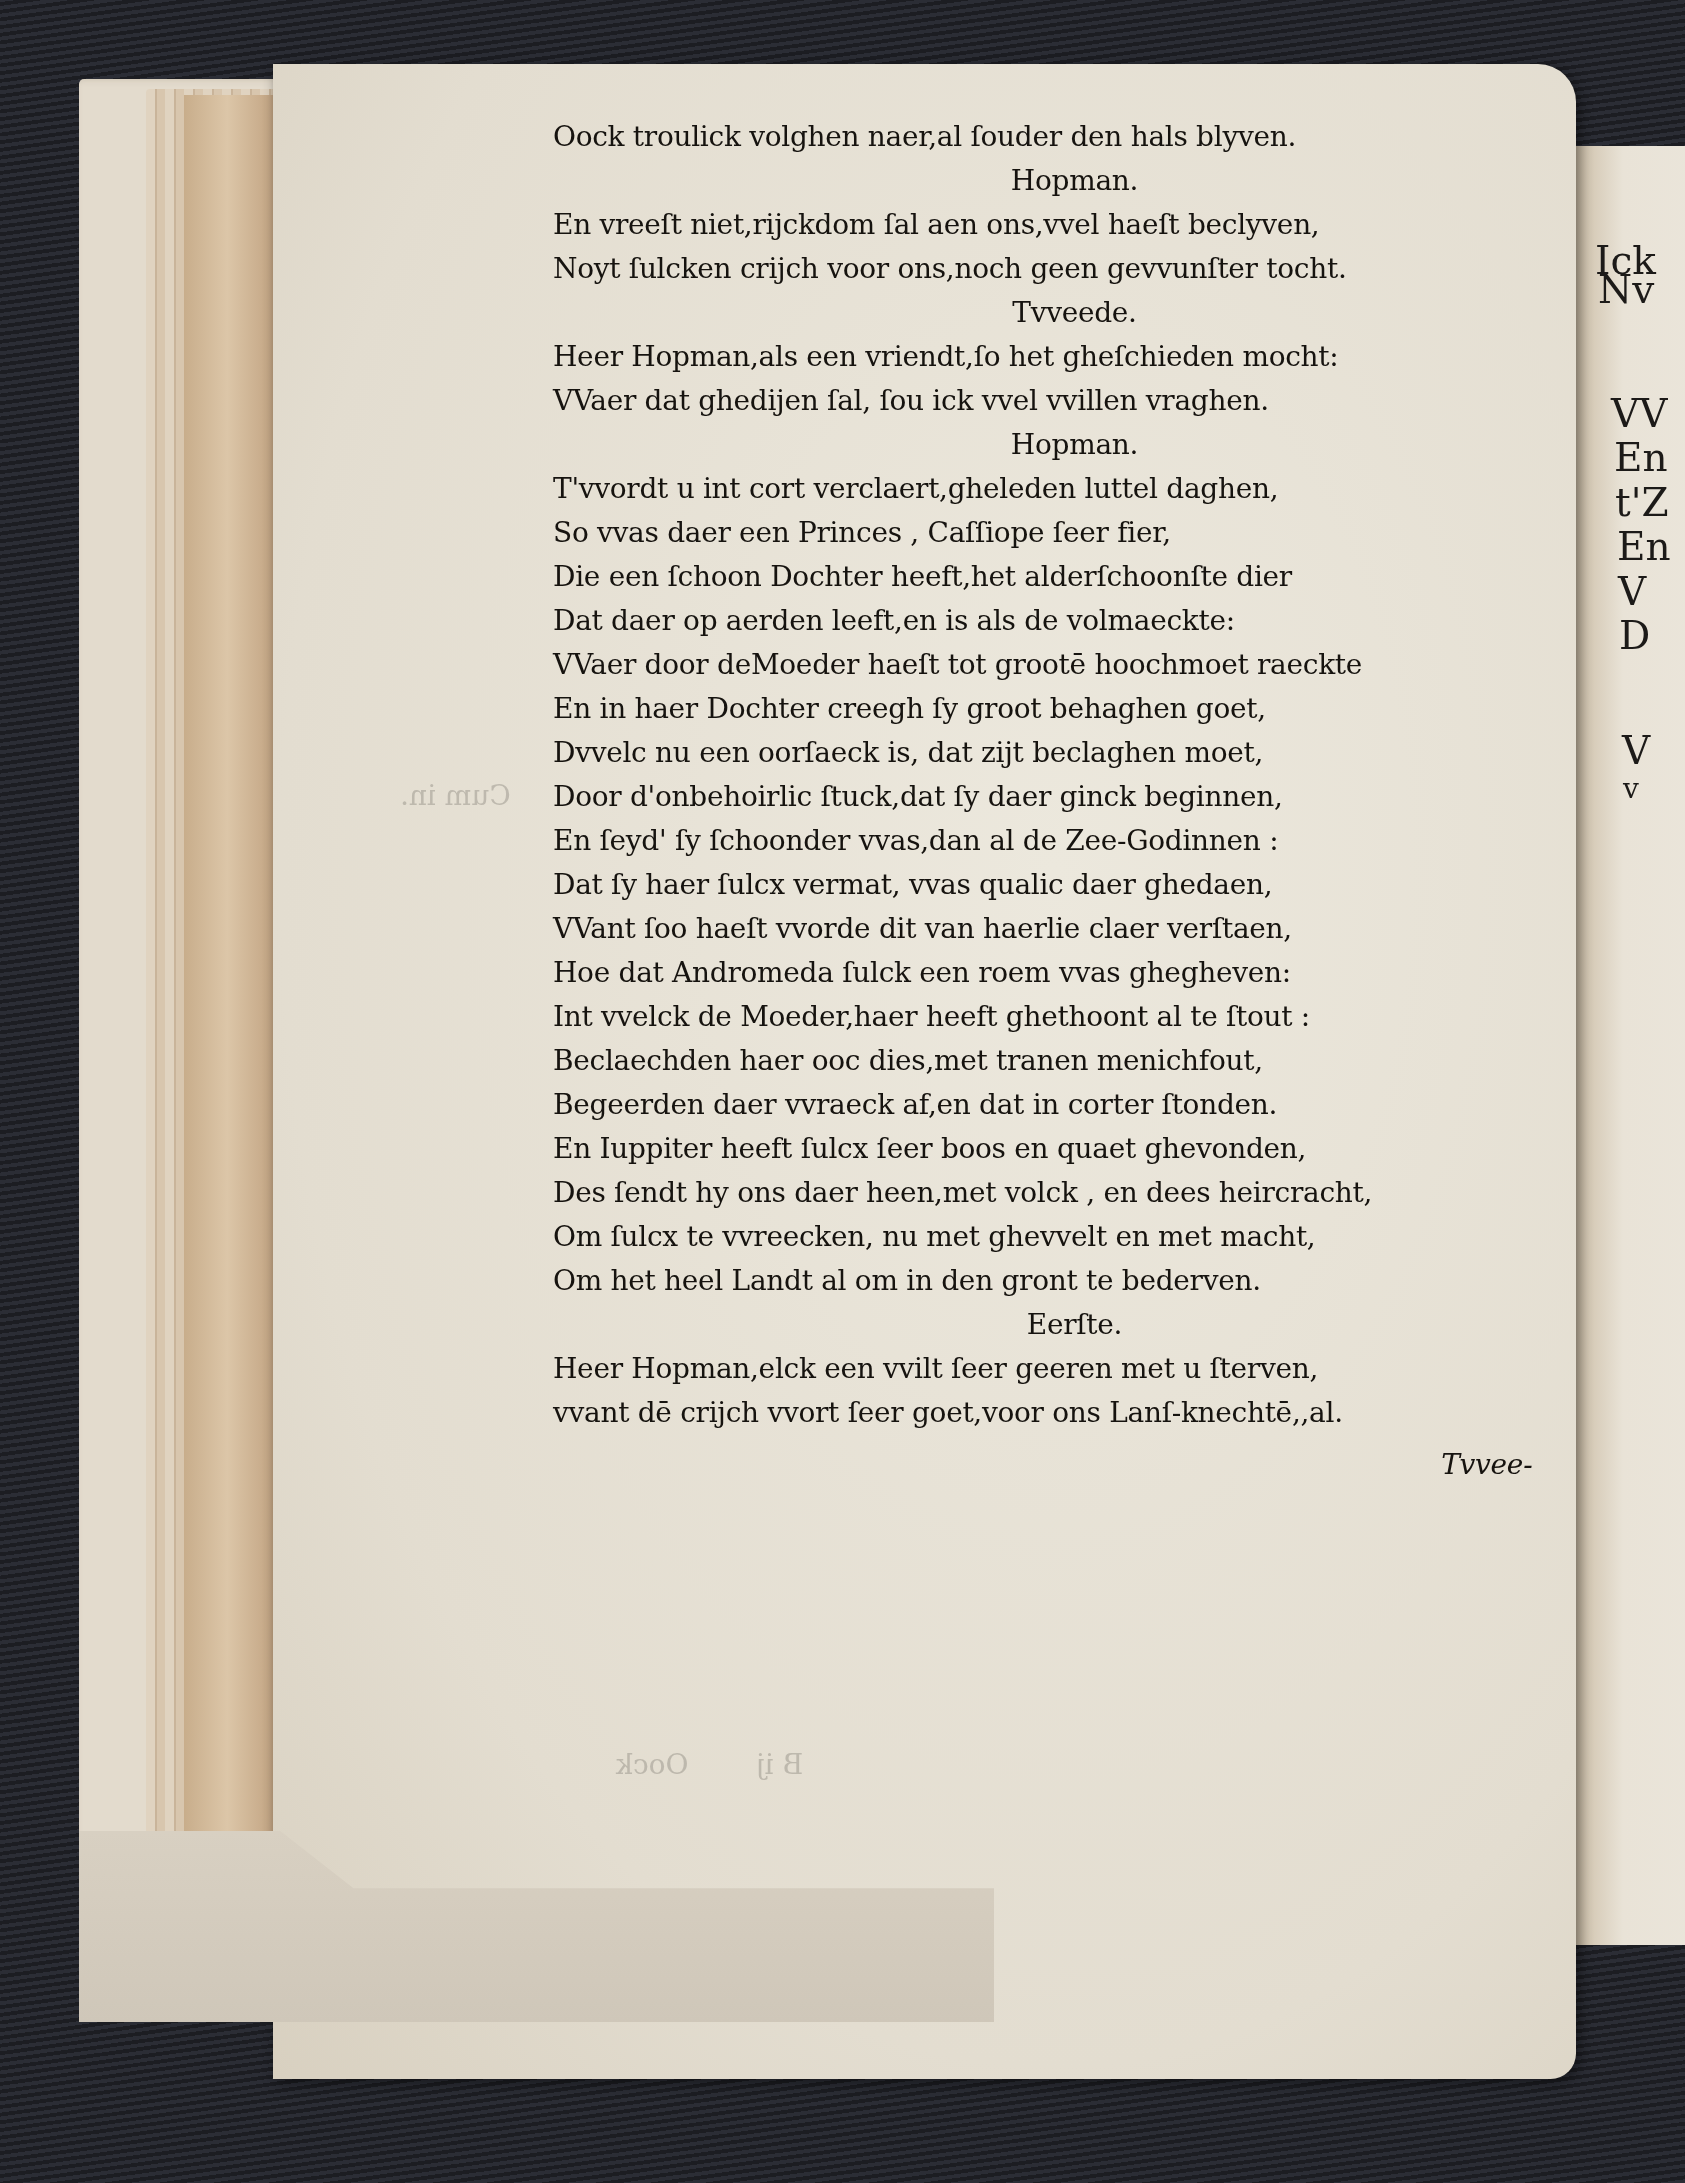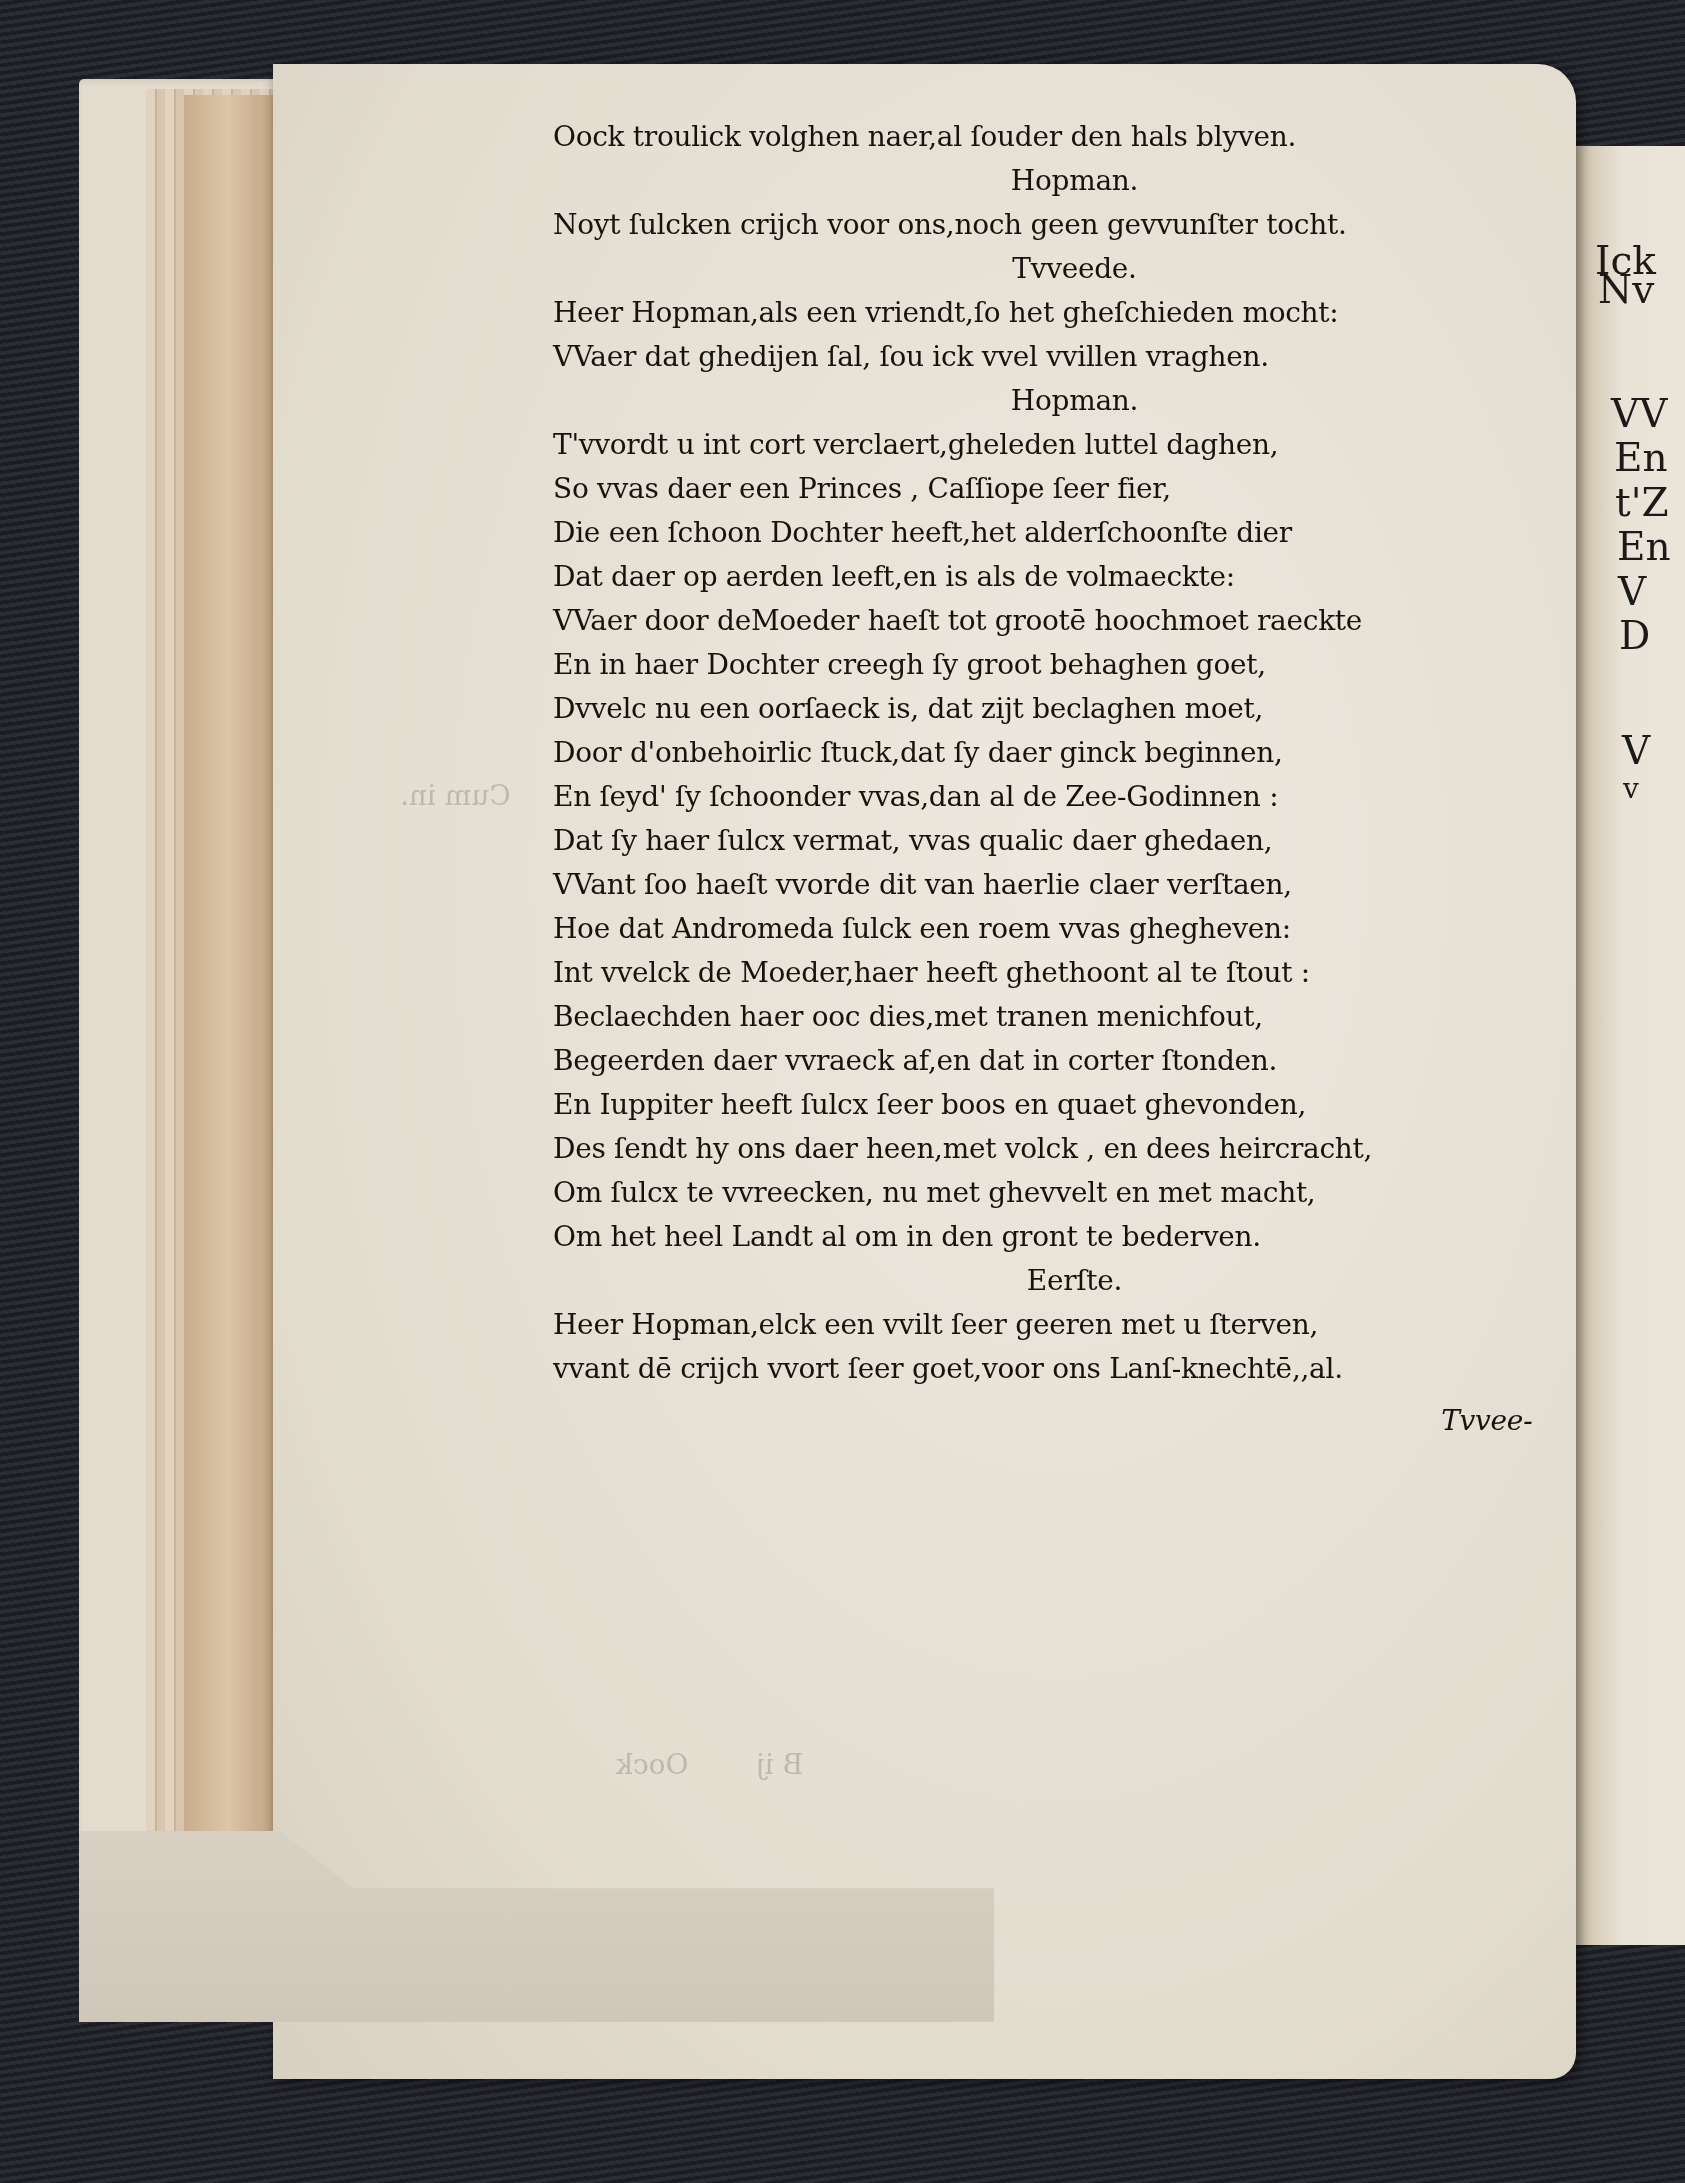--- a/index.html
+++ b/index.html
@@ -76,20 +76,21 @@
 </div>
 
 <div class="page">
   <span class="showthrough" style="left:127px;top:715px;">Cum in.</span>
   <span class="showthrough" style="left:343px;top:1684px;">Oock</span>
   <span class="showthrough" style="left:483px;top:1684px;">B ij</span>
 
   <div class="text-block">
     <div class="line">Oock troulick volghen naer,al ſouder den hals blyven.</div>
     <div class="line speaker">Hopman.</div>
+    <div class="line">En vreeſt niet,rijckdom ſal aen ons,vvel haeſt beclyven,</div>
     <div class="line">Noyt ſulcken crijch voor ons,noch geen gevvunſter tocht.</div>
     <div class="line speaker">Tvveede.</div>
     <div class="line">Heer Hopman,als een vriendt,ſo het gheſchieden mocht:</div>
     <div class="line">VVaer dat ghedijen ſal, ſou ick vvel vvillen vraghen.</div>
     <div class="line speaker">Hopman.</div>
     <div class="line">T'vvordt u int cort verclaert,gheleden luttel daghen,</div>
     <div class="line">So vvas daer een Princes , Caſſiope ſeer fier,</div>
     <div class="line">Die een ſchoon Dochter  heeft,het alderſchoonſte dier</div>
     <div class="line">Dat daer op aerden leeft,en is als de volmaeckte:</div>
     <div class="line">VVaer door deMoeder haeſt tot grootē hoochmoet raeckte</div>

